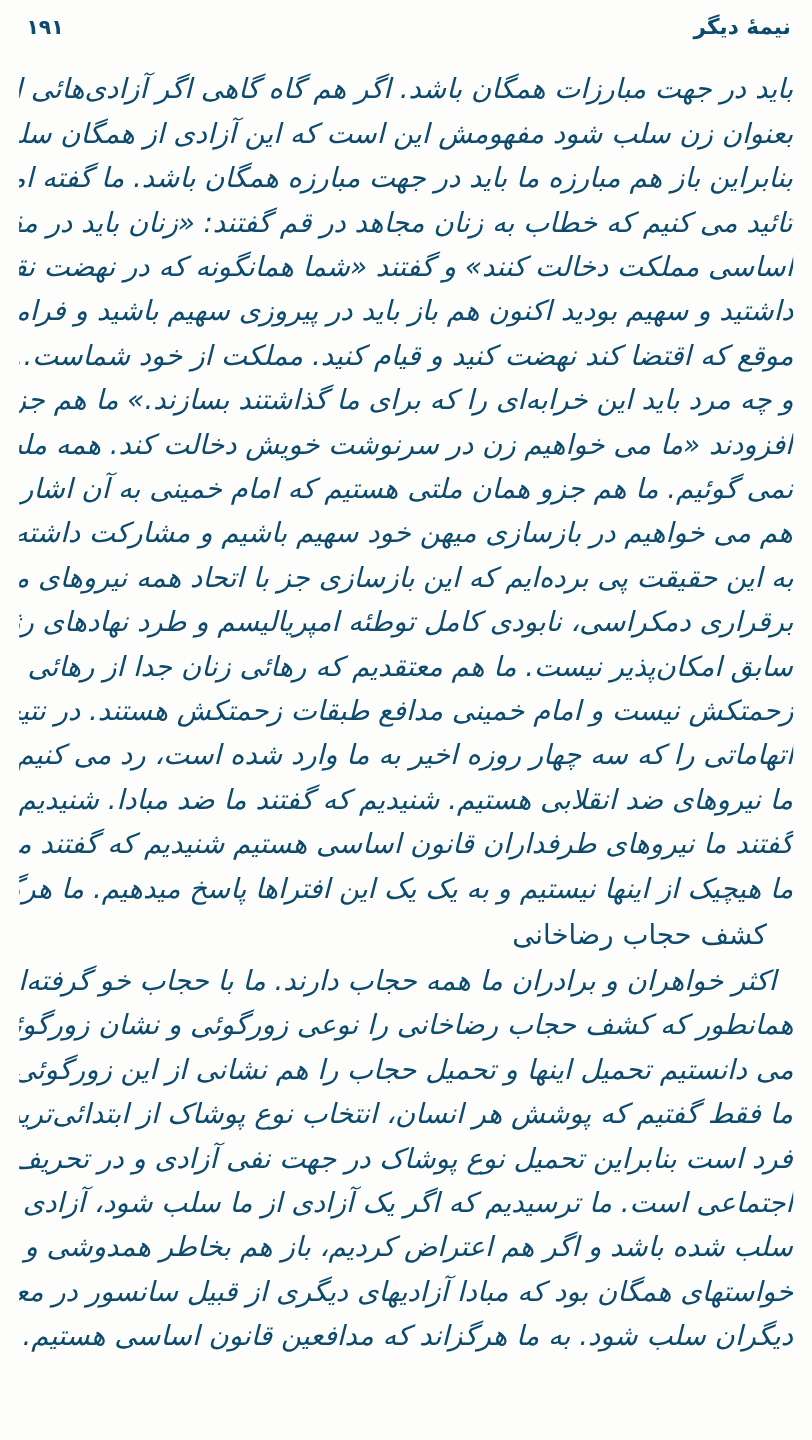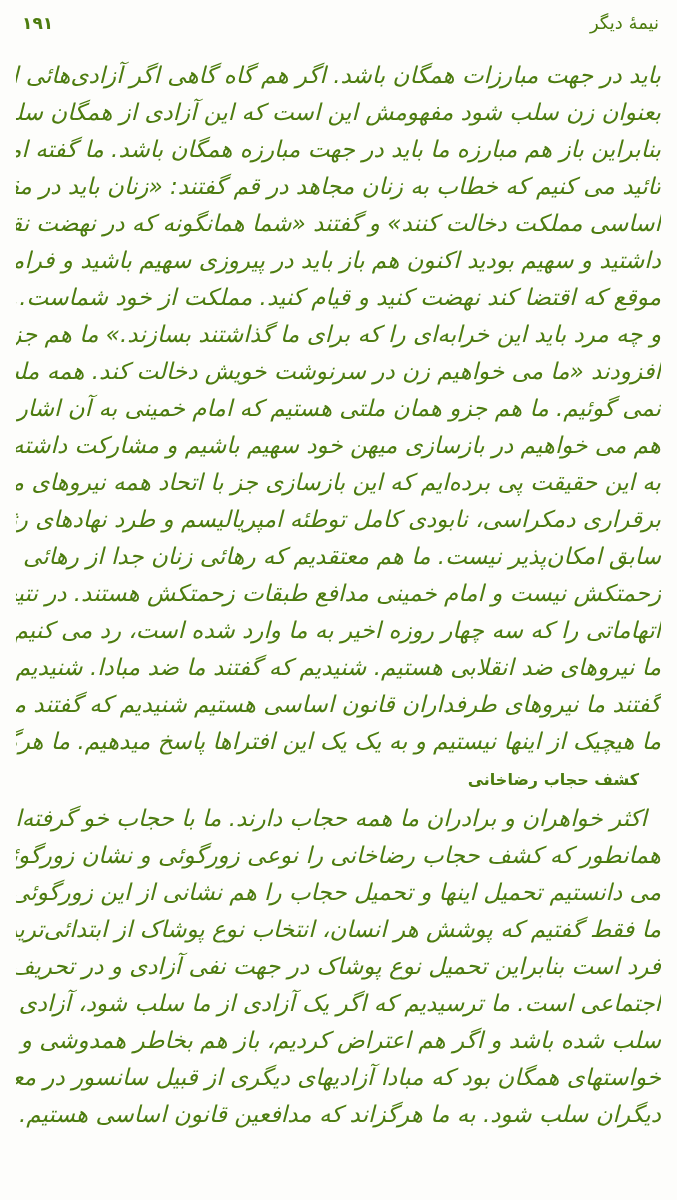--- a/index.html
+++ b/index.html
@@ -6,21 +6,21 @@
     margin: 0;
     padding: 0;
     background: #e8e8e6;
   }
   .page {
     position: relative;
     width: 677px;
     height: 1200px;
     margin: 0 auto;
     background: #fdfdfb;
-    color: #4d7c0f;
+    color: #0c4a6e;
     font-family: "DejaVu Sans", sans-serif;
     box-sizing: border-box;
     padding: 12px 16px 0 16px;
     overflow: hidden;
   }
   .page-header {
     display: flex;
     flex-direction: row;
     justify-content: space-between;
     align-items: baseline;
@@ -28,21 +28,21 @@
     height: 30px;
   }
   .page-number {
     font-size: 17px;
     font-weight: bold;
     letter-spacing: 2px;
     padding-left: 6px;
   }
   .journal-title {
     font-size: 18px;
-    font-weight: normal;
+    font-weight: bold;
     direction: rtl;
     padding-right: 2px;
   }
   .body-text {
     margin-top: 15px;
   }
   .para {
     margin: 0;
   }
   .line {
@@ -59,22 +59,22 @@
   }
   .line.last-line {
     text-align: right;
     text-align-last: right;
   }
   .line.first-indent {
     text-indent: 14px;
   }
   .section-heading {
     direction: rtl;
-    font-size: 16px;
-    font-weight: bold;
+    font-size: 23px;
+    font-weight: normal;
     text-align: right;
     padding-right: 22px;
     line-height: 40px;
     height: 40px;
     margin: 0;
   }
 </style>
 </head>
 <body>
 

